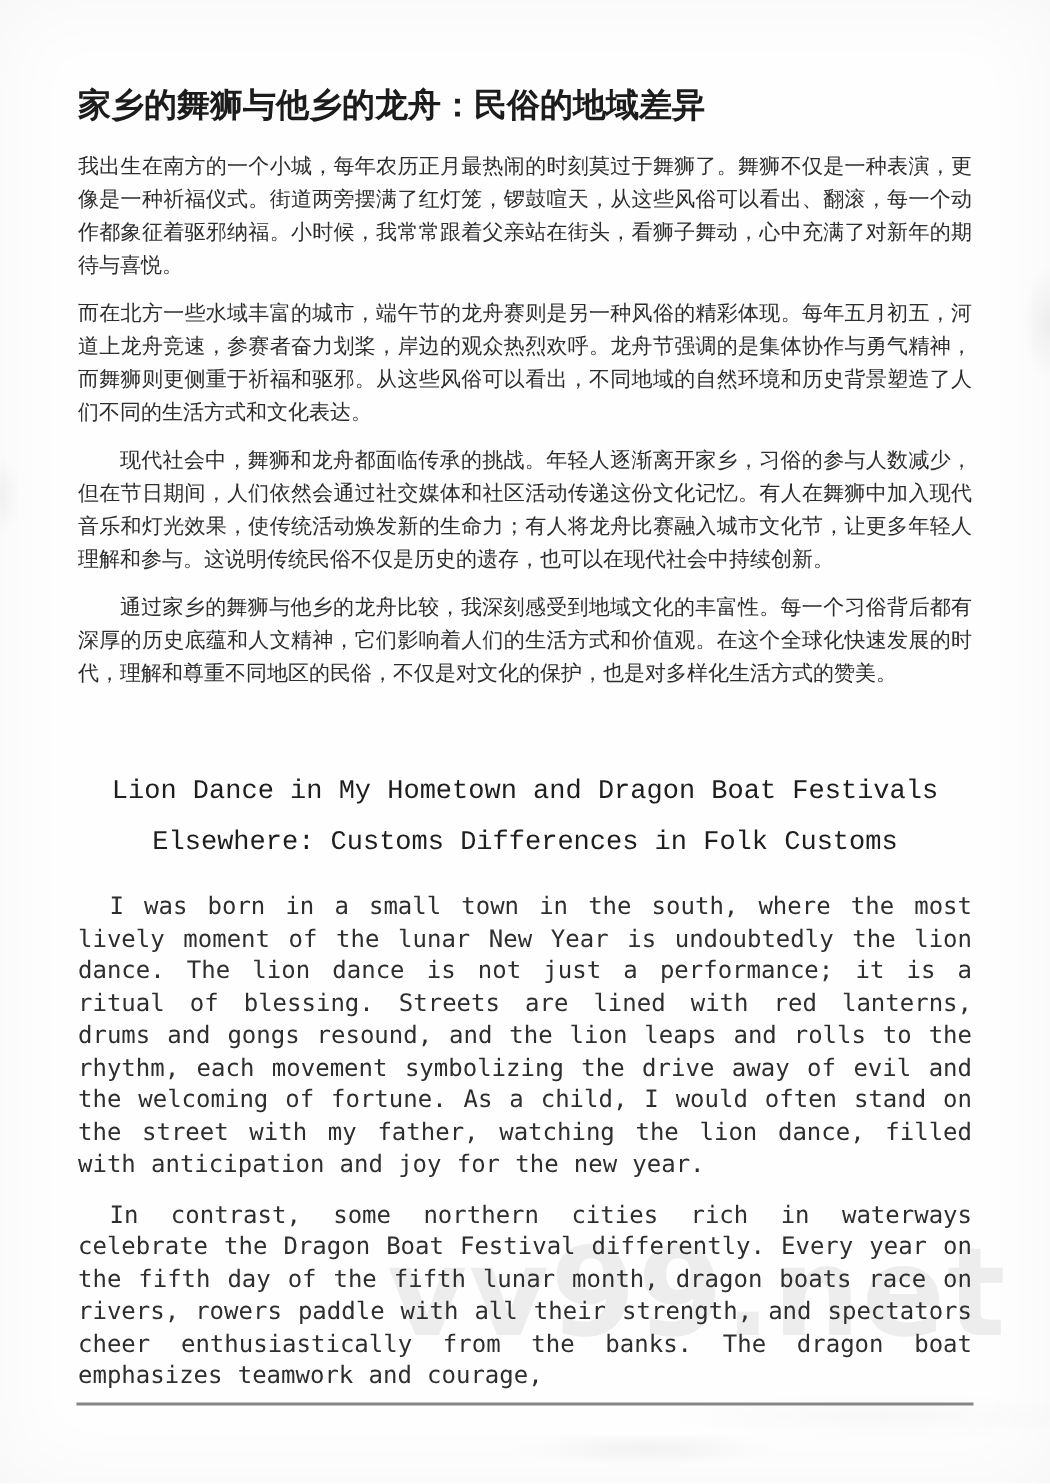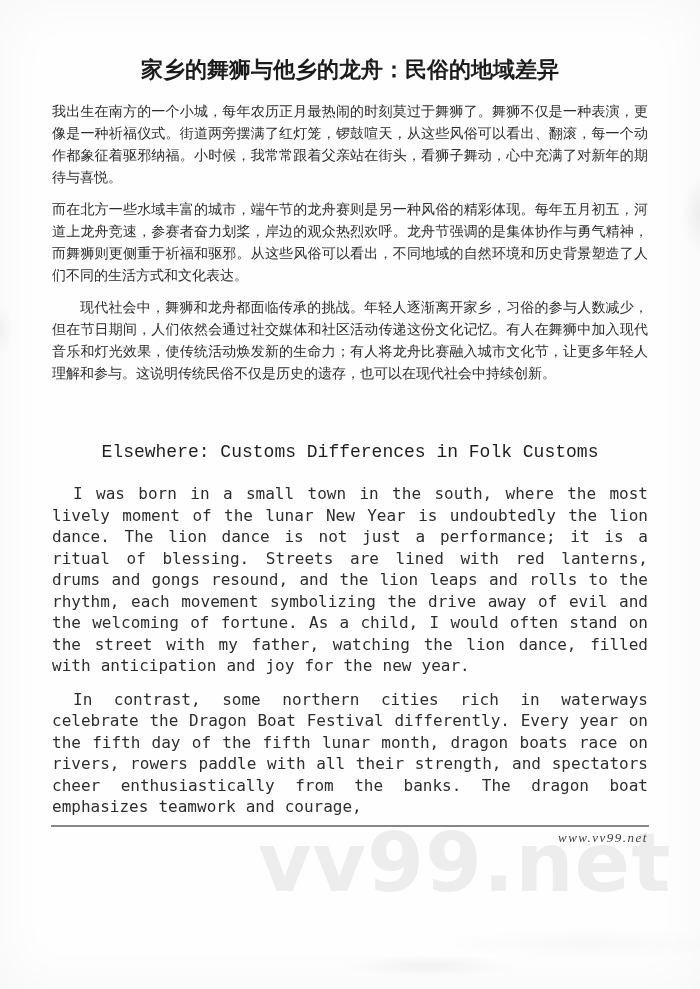--- a/index.html
+++ b/index.html
@@ -38,21 +38,20 @@
     user-select: none;
   }
   .content {
     position: relative;
     z-index: 1;
     box-sizing: border-box;
     padding: 56px 52px 0 52px;
   }
   .cn-title {
     margin: 0 0 17px 0;
-    text-align: center;
     font-family: "Liberation Serif", "DejaVu Serif", serif;
     font-weight: 700;
     font-size: 22px;
     line-height: 28px;
     color: #1c1c1c;
   }
   .cn-body {
     font-family: "Liberation Serif", "DejaVu Serif", serif;
     font-size: 14px;
     line-height: 22px;
@@ -109,30 +108,31 @@
   <div class="watermark">vv99.net</div>
 
   <main class="content">
 
     <h1 class="cn-title">家乡的舞狮与他乡的龙舟：民俗的地域差异</h1>
 
     <section class="cn-body">
       <p>我出生在南方的一个小城，每年农历正月最热闹的时刻莫过于舞狮了。舞狮不仅是一种表演，更像是一种祈福仪式。街道两旁摆满了红灯笼，锣鼓喧天，从这些风俗可以看出、翻滚，每一个动作都象征着驱邪纳福。小时候，我常常跟着父亲站在街头，看狮子舞动，心中充满了对新年的期待与喜悦。</p>
       <p>而在北方一些水域丰富的城市，端午节的龙舟赛则是另一种风俗的精彩体现。每年五月初五，河道上龙舟竞速，参赛者奋力划桨，岸边的观众热烈欢呼。龙舟节强调的是集体协作与勇气精神，而舞狮则更侧重于祈福和驱邪。从这些风俗可以看出，不同地域的自然环境和历史背景塑造了人们不同的生活方式和文化表达。</p>
       <p class="p-indent">现代社会中，舞狮和龙舟都面临传承的挑战。年轻人逐渐离开家乡，习俗的参与人数减少，但在节日期间，人们依然会通过社交媒体和社区活动传递这份文化记忆。有人在舞狮中加入现代音乐和灯光效果，使传统活动焕发新的生命力；有人将龙舟比赛融入城市文化节，让更多年轻人理解和参与。这说明传统民俗不仅是历史的遗存，也可以在现代社会中持续创新。</p>
+      <p class="p-indent">通过家乡的舞狮与他乡的龙舟比较，我深刻感受到地域文化的丰富性。每一个习俗背后都有深厚的历史底蕴和人文精神，它们影响着人们的生活方式和价值观。在这个全球化快速发展的时代，理解和尊重不同地区的民俗，不仅是对文化的保护，也是对多样化生活方式的赞美。</p>
     </section>
 
     <h2 class="en-title">
+      <span>Lion Dance in My Hometown and Dragon Boat Festivals</span>
       <span>Elsewhere: Customs Differences in Folk Customs</span>
     </h2>
 
     <section class="en-body">
       <p>I was born in a small town in the south, where the most lively moment of the lunar New Year is undoubtedly the lion dance. The lion dance is not just a performance; it is a ritual of blessing. Streets are lined with red lanterns, drums and gongs resound, and the lion leaps and rolls to the rhythm, each movement symbolizing the drive away of evil and the welcoming of fortune. As a child, I would often stand on the street with my father, watching the lion dance, filled with anticipation and joy for the new year.</p>
       <p>In contrast, some northern cities rich in waterways celebrate the Dragon Boat Festival differently. Every year on the fifth day of the fifth lunar month, dragon boats race on rivers, rowers paddle with all their strength, and spectators cheer enthusiastically from the banks. The dragon boat emphasizes teamwork and courage,</p>
     </section>
 
     <div class="footer">
       <div class="footer-rule"></div>
-      <div class="footer-url">www.vv99.net</div>
     </div>
 
   </main>
 </div>
 
 </body></html>

